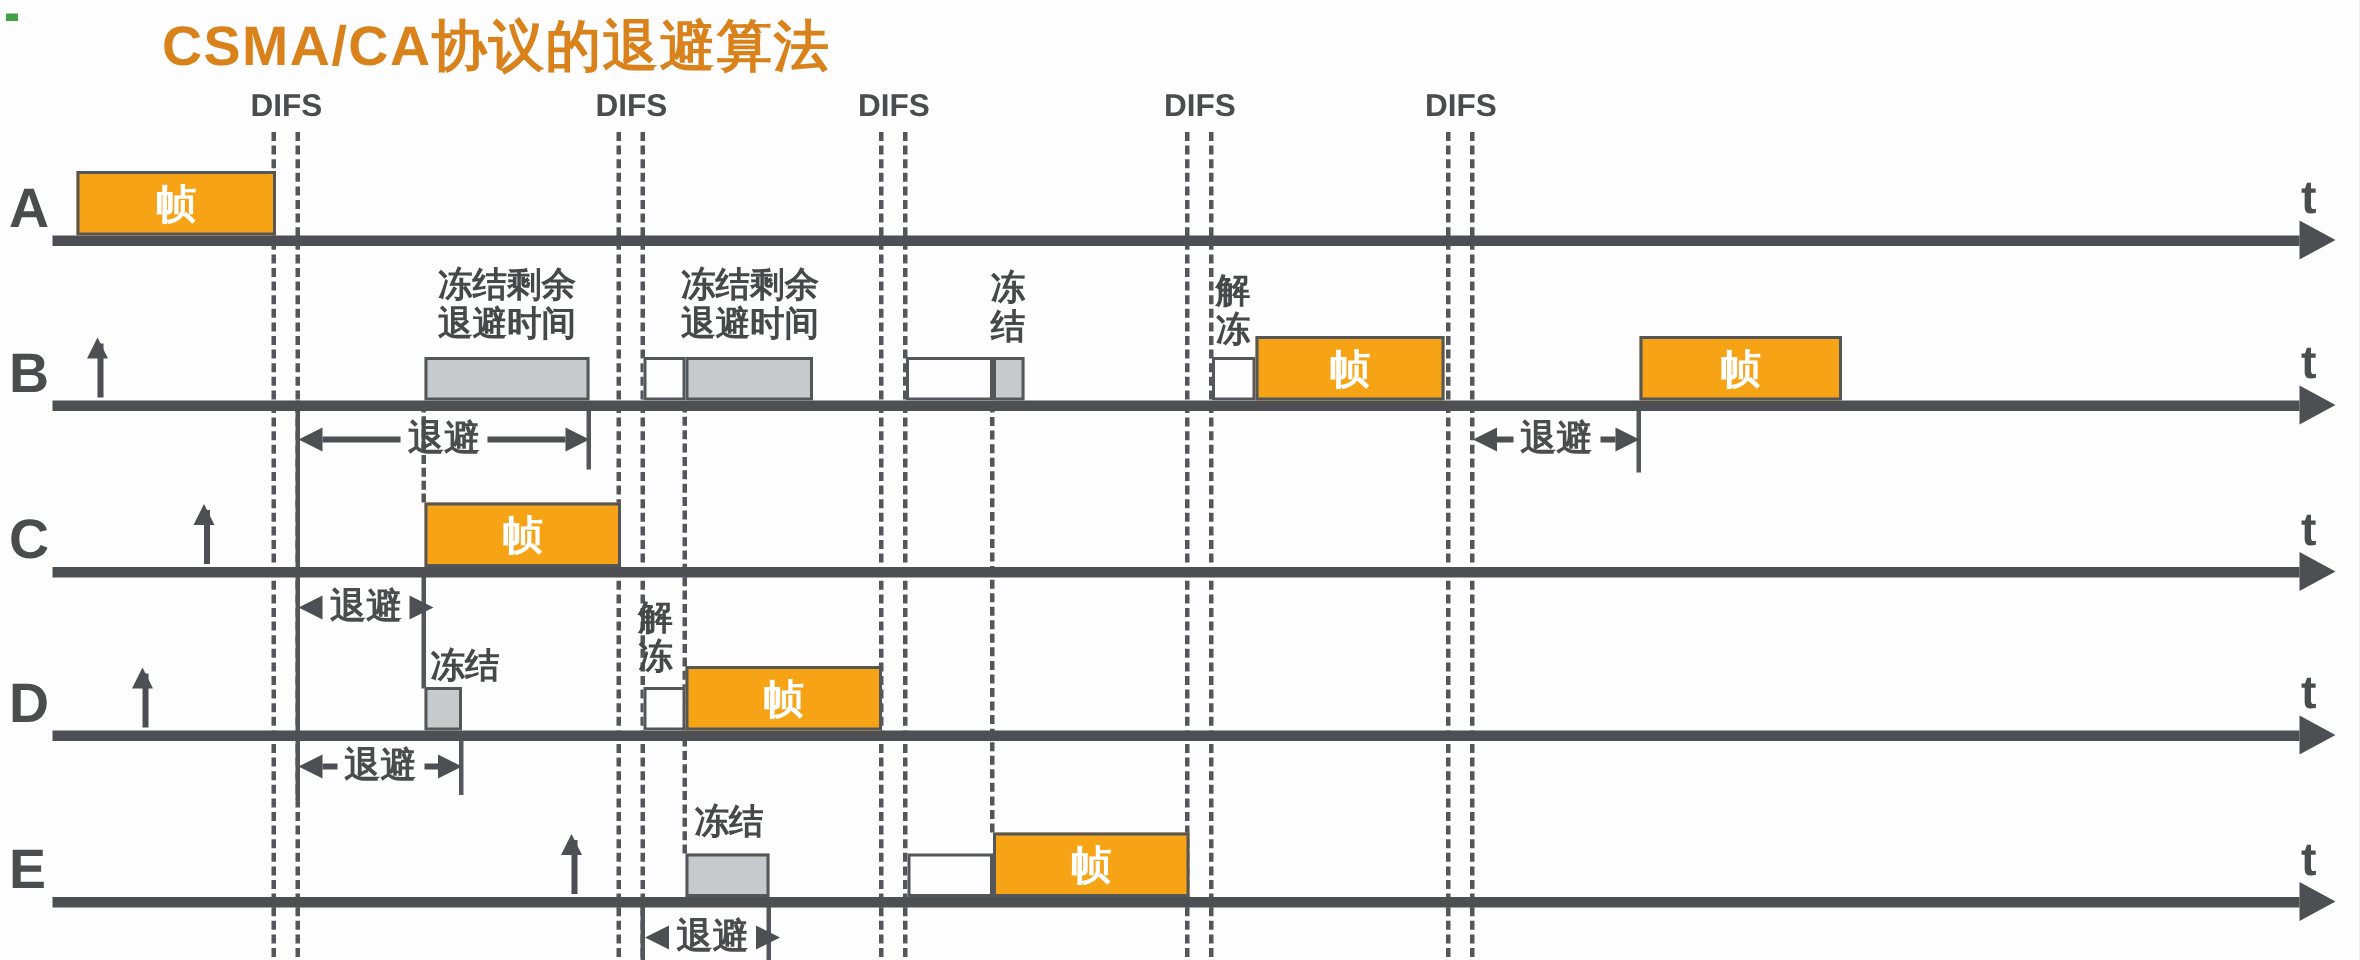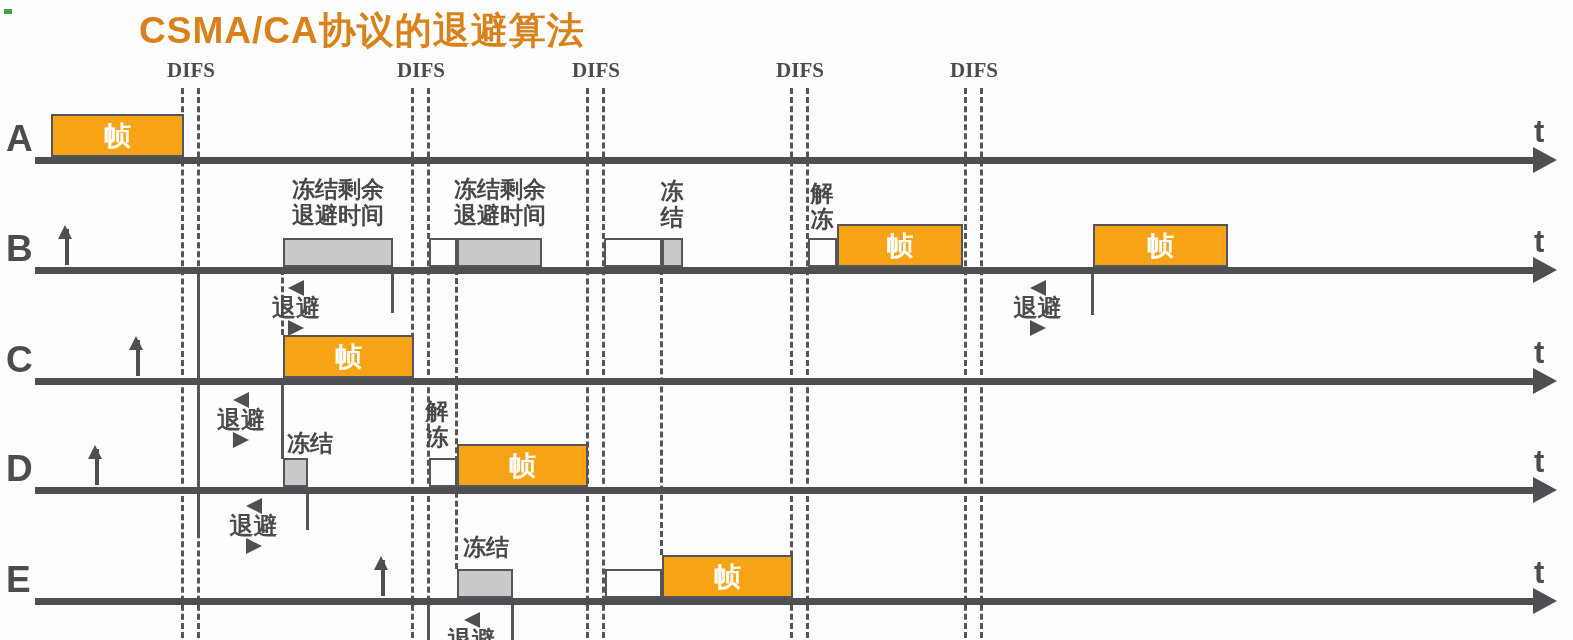--- a/index.html
+++ b/index.html
@@ -1,35 +1,35 @@
 <!DOCTYPE html>
 <html><head>
 <meta charset="utf-8">
 <style>
   html,body{margin:0;padding:0;background:#e8e8e8;}
   #stage{position:relative;width:1573px;height:640px;background:#fdfdfd;overflow:hidden;
          font-family:"Liberation Sans","DejaVu Sans",sans-serif;}
-  .title{position:absolute;left:139px;top:6px;font-size:37px;font-weight:800;color:#d9821c;
+  .title{position:absolute;left:108px;top:6px;font-size:37px;font-weight:800;color:#d9821c;
          letter-spacing:1px;z-index:5;white-space:nowrap;}
   .decor{position:absolute;left:4px;top:9px;width:8px;height:5px;background:#43a047;z-index:5;}
   .tl{position:absolute;height:7px;background:#4e4f52;z-index:2;}
   .tl-head{position:absolute;width:0;height:0;border-left:24px solid #4e4f52;
            border-top:13px solid transparent;border-bottom:13px solid transparent;z-index:2;}
   .rowlbl{position:absolute;font-size:37px;font-weight:800;color:#4b4c4e;line-height:1;z-index:4;}
   .tlbl{position:absolute;font-size:31px;font-weight:700;color:#4b4c4e;line-height:1;z-index:4;}
   .difs{position:absolute;width:80px;text-align:center;font-size:21px;font-weight:700;
-        color:#4b4c4e;z-index:4;line-height:1;font-family:Liberation Serif, serif;}
+        color:#4b4c4e;z-index:4;line-height:1;}
   .vdash{position:absolute;width:0;border-left:3px dashed #55565a;z-index:1;}
   .vsolid{position:absolute;width:3px;background:#55565a;z-index:2;}
   .step{position:absolute;border:2px solid #55565a;box-sizing:border-box;z-index:3;}
   .sg{background:#c8c9ca;} .sw{background:#fdfdfd;}
   .frame{position:absolute;background:#f6a315;border:2px solid #55565a;box-sizing:border-box;
          display:flex;align-items:center;justify-content:center;color:#ffffff;
          font-size:27px;font-weight:700;z-index:3;}
-  .meas{position:absolute;display:flex;align-items:center;height:26px;color:#4b4c4e;z-index:4;flex-direction:column;}
+  .meas{position:absolute;display:flex;align-items:center;height:26px;color:#4b4c4e;z-index:4;}
   .ml{flex:1;height:4px;background:#4e4f52;}
   .al{width:0;height:0;border-right:16px solid #4e4f52;border-top:8px solid transparent;
       border-bottom:8px solid transparent;}
   .ar{width:0;height:0;border-left:16px solid #4e4f52;border-top:8px solid transparent;
       border-bottom:8px solid transparent;}
   .mlb{font-size:24px;font-weight:700;padding:0 5px;line-height:1;white-space:nowrap;}
   .uparrow{position:absolute;width:4px;background:#4e4f52;z-index:3;}
   .up-head{position:absolute;width:0;height:0;border-bottom:14px solid #4e4f52;
            border-left:7px solid transparent;border-right:7px solid transparent;z-index:3;}
   .ann{position:absolute;text-align:center;font-size:23px;font-weight:700;color:#474849;

